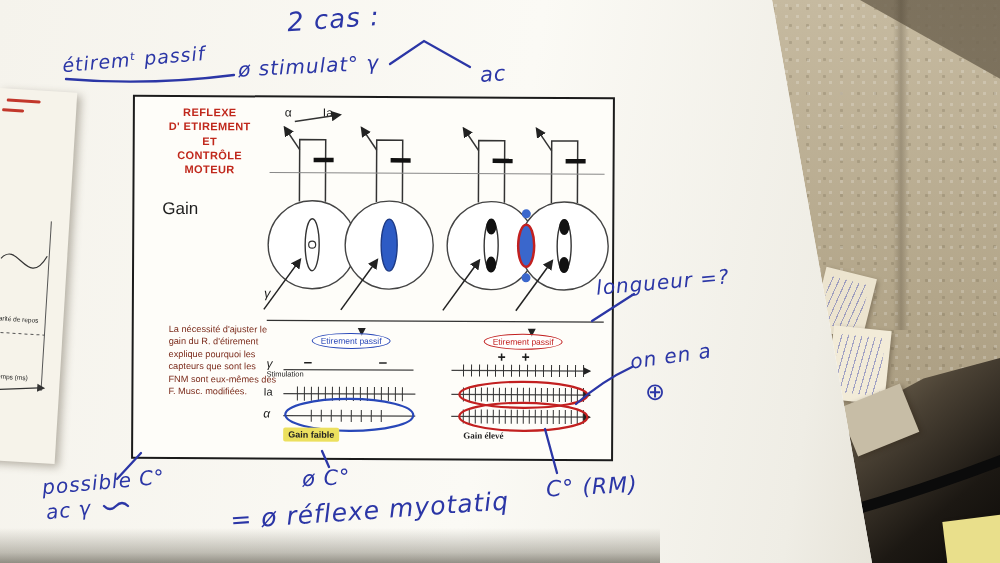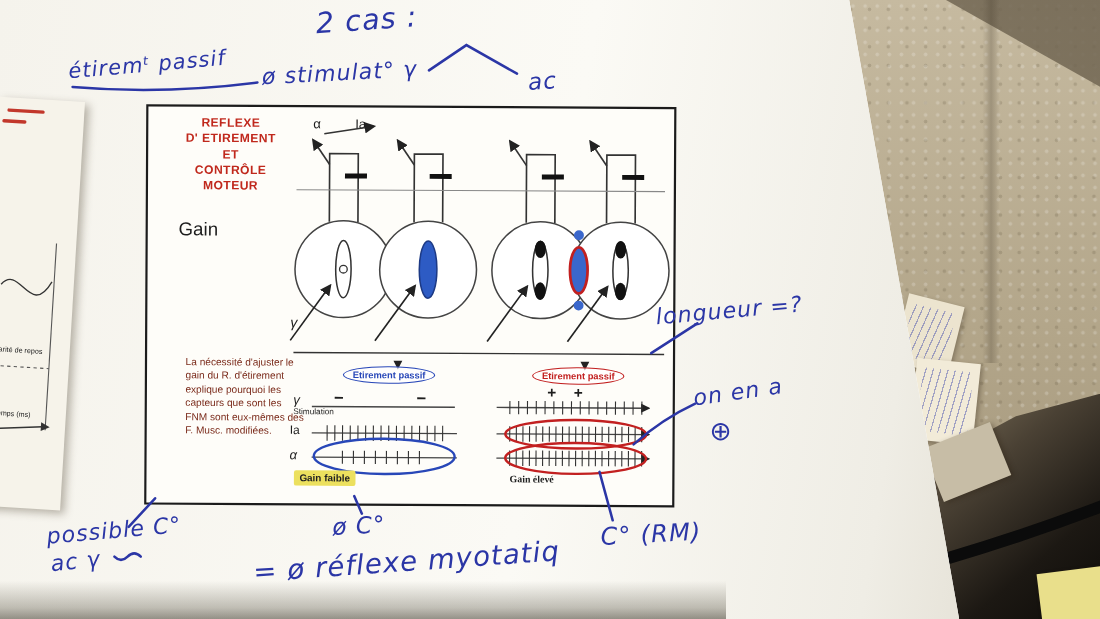--- a/index.html
+++ b/index.html
@@ -41,21 +41,21 @@
   .hand{position:absolute;color:#2b36a6;font-family:"DejaVu Sans",sans-serif;
         font-style:italic;white-space:nowrap;z-index:7;letter-spacing:1px;}
   .ink-svg{position:absolute;inset:0;width:1000px;height:563px;z-index:8;pointer-events:none;}
   
   .dbox{position:absolute;left:132px;top:96px;width:478px;height:360px;
         border:2px solid #1b1b1b;background:#fefdf9;transform:rotate(.3deg);z-index:6;}
   .plabel{position:absolute;color:#1d1d1d;white-space:nowrap;}
   .dtitle{position:absolute;left:14px;top:8px;width:122px;text-align:center;
           color:#c0281c;font-weight:bold;font-size:11px;line-height:1.3;letter-spacing:.4px;}
   .fig{position:absolute;inset:0;width:478px;height:358px;}
-  .ell-label{position:absolute;font-size:8.5px;font-weight:bold;border-radius:50%;
+  .ell-label{position:absolute;font-size:8.5px;font-weight:normal;border-radius:50%;
              padding:2px 8px;white-space:nowrap;background:rgba(255,255,255,.6);}
   .ell-blue{border:1.6px solid #2847b8;color:#2847b8;}
   .ell-red{border:1.6px solid #c22020;color:#c22020;}
   .gain-faible{position:absolute;background:#ece05e;font-size:9px;font-weight:bold;
                padding:2px 5px;border-radius:2px;color:#222;}
   .gain-eleve{position:absolute;font-size:9px;font-weight:bold;color:#222;}
   .side-text{position:absolute;left:10px;top:226px;width:108px;font-size:9.2px;
              line-height:1.35;color:#7a2a1a;margin-left:25px;}
   
   .left-card{position:absolute;left:-12px;top:90px;width:78px;height:372px;
@@ -278,21 +278,21 @@
       <div class="ell-label ell-blue" style="left:178px;top:235px;">Etirement passif</div>
       <div class="ell-label ell-red" style="left:350px;top:235px;">Etirement passif</div>
       <div class="plabel" style="left:133px;top:250px;font-size:7.5px;margin-top:22px;">Stimulation</div>
       <div class="plabel" style="left:133px;top:259px;font-size:12px;font-style:italic;">γ</div>
       <div class="plabel" style="left:170px;top:256px;font-size:15px;font-weight:bold;">−</div>
       <div class="plabel" style="left:245px;top:256px;font-size:15px;font-weight:bold;">−</div>
       <div class="plabel" style="left:364px;top:250px;font-size:14px;font-weight:bold;">+</div>
       <div class="plabel" style="left:388px;top:250px;font-size:14px;font-weight:bold;">+</div>
       <div class="plabel" style="left:130px;top:288px;font-size:11px;">Ia</div>
       <div class="plabel" style="left:130px;top:309px;font-size:12px;font-style:italic;">α</div>
-      <div class="gain-faible" style="left:134px;top:330px;">Gain faible</div>
+      <div class="gain-faible" style="left:150px;top:330px;">Gain faible</div>
       <div class="gain-eleve" style="left:330px;top:332px;font-family:Liberation Serif, serif;">Gain élevé</div>
       <div class="side-text">La nécessité d'ajuster le gain du R. d'étirement explique pourquoi les capteurs que sont les FNM sont eux-mêmes des F. Musc. modifiées.</div>
     </div>
 
     <div class="paper-bottom-shade"></div>
   </div>
 
   <div class="left-card">
     <div class="red-scribble" style="left:8px;top:10px;width:34px;"></div>
     <div class="red-scribble" style="left:4px;top:20px;width:22px;"></div>

